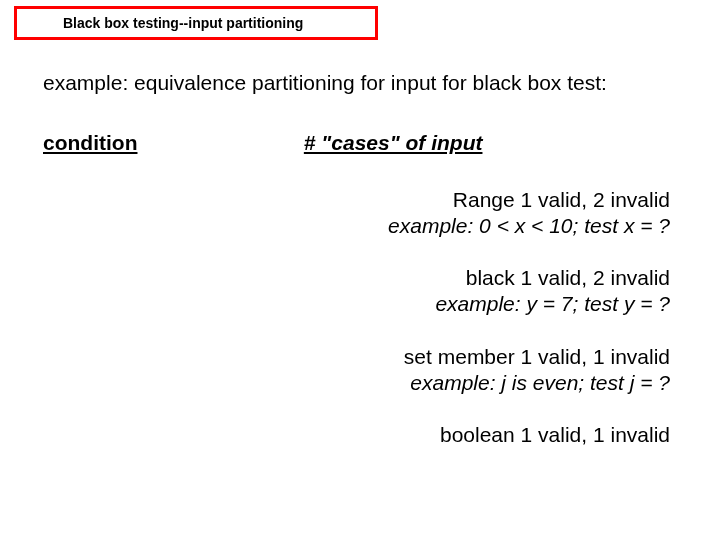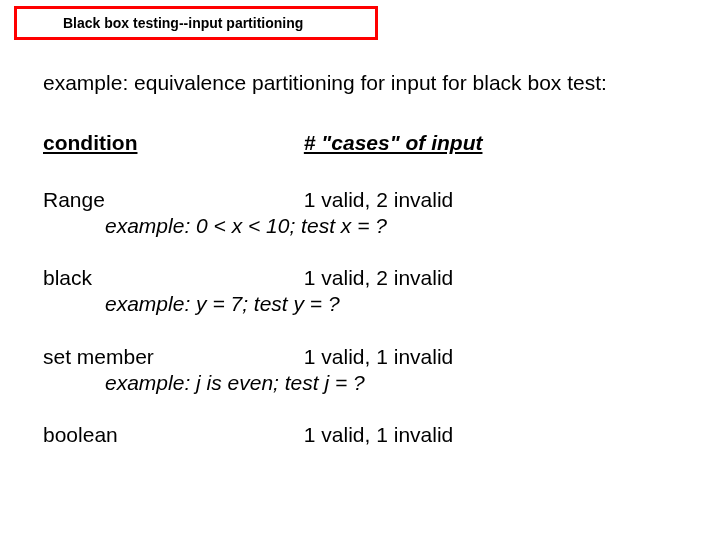--- a/index.html
+++ b/index.html
@@ -30,21 +30,21 @@
       left: 43px;
       right: 50px;
       font-size: 21px;
       line-height: 1.25;
     }
     .intro { margin-bottom: 34px; }
     .headers { margin-bottom: 30px; }
     .headers .col1, .headers .col2 { text-decoration: underline; font-weight: bold; }
     .col1 { display: inline-block; width: 255px; }
     .col2 { display: inline-block; }
-    .block { margin-bottom: 26px; }
+    .block { margin-bottom: 26px; text-align: right; }
     .row { margin: 0; }
     .example-line { font-style: italic; padding-left: 62px; }
     .quotes { font-style: italic; }
   </style>
 </head>
 <body>
 
 <div class="title-box">
   <span>Black box testing--input partitioning</span>
 </div>

